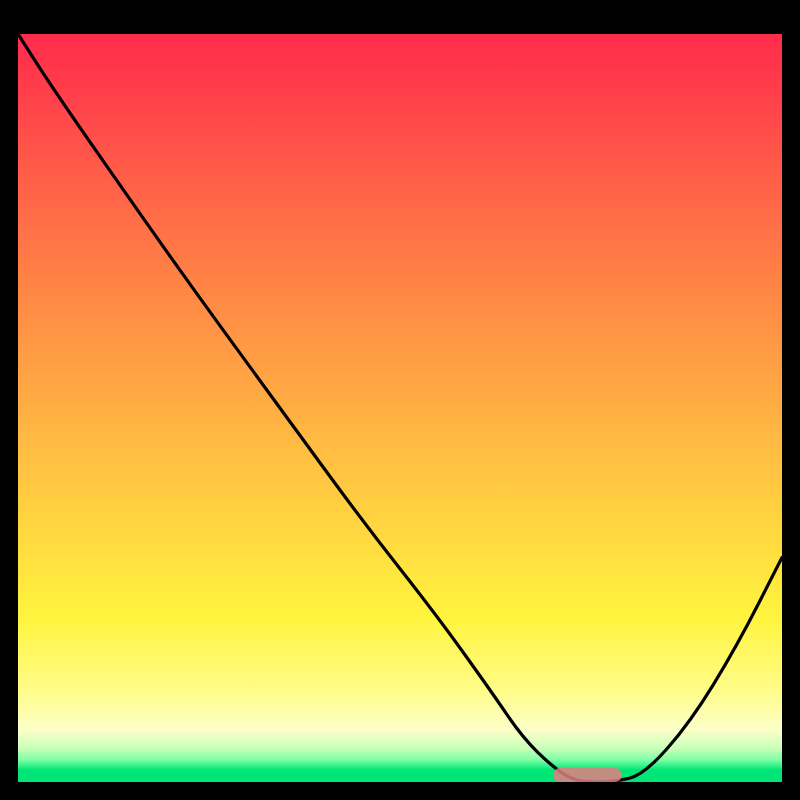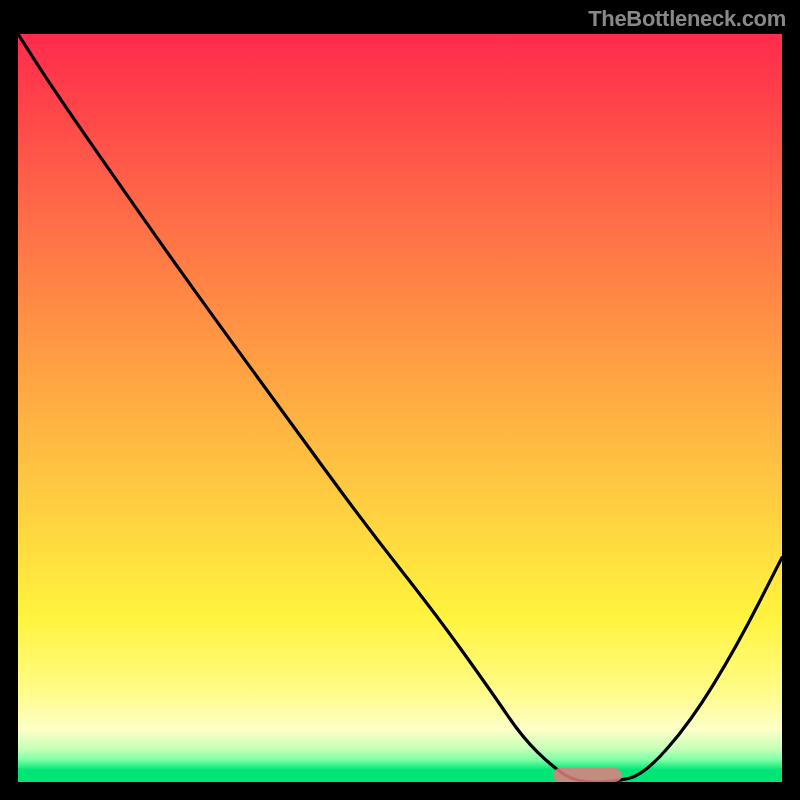--- a/index.html
+++ b/index.html
@@ -74,21 +74,20 @@
     background: #e27c80;
     opacity: 0.85;
     z-index: 3;
   }
 </style>
 </head>
 <body>
 
 <div class="frame">
 
-  <div class="watermark">TheBottleneck.com</div>
 
   <div class="plot">
     <div class="gradient"></div>
 
     <svg class="curve-svg" viewBox="0 0 764 748" preserveAspectRatio="none">
       <path id="curve-path" fill="none" stroke="#000" stroke-width="3.2" stroke-linecap="round" stroke-linejoin="round" d="M 0.0 0.0 Q 0.0 0.0 19.1 29.9 Q 38.2 59.8 87.9 130.9 Q 137.5 202.0 164.3 239.4 Q 191.0 276.8 229.2 329.1 Q 267.4 381.5 305.6 433.8 Q 343.8 486.2 382.0 534.8 Q 420.2 583.4 446.9 620.8 Q 473.7 658.2 489.0 680.7 Q 504.2 703.1 519.5 718.1 Q 534.8 733.0 546.3 740.5 Q 557.7 748.0 576.8 748.0 Q 595.9 748.0 611.2 744.3 Q 626.5 740.5 649.4 714.3 Q 672.3 688.2 695.2 650.8 Q 718.2 613.4 741.1 568.5 L 764.0 523.6"></path>
     </svg>
 
     <div id="marker" class="marker" style="left: 534.8px; width: 68.76px; top: 734px;"></div>
   </div>

